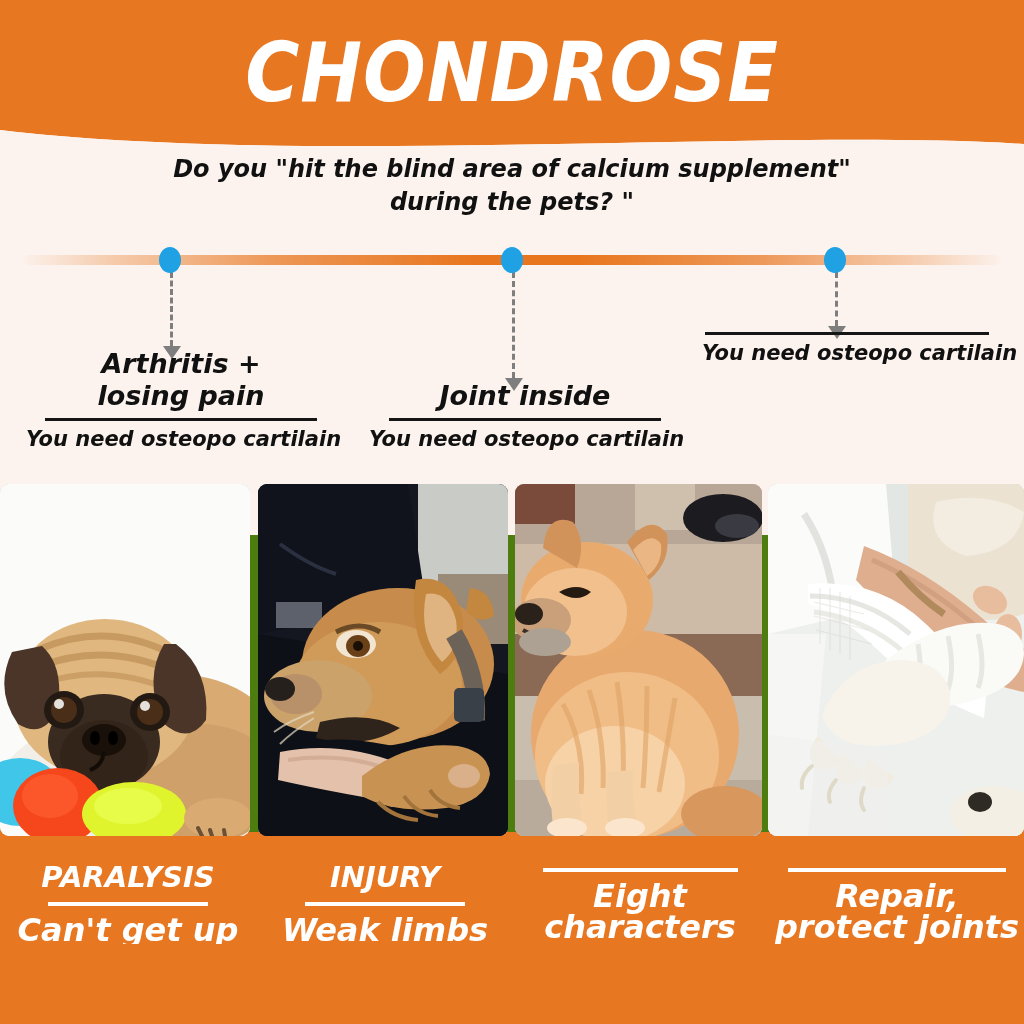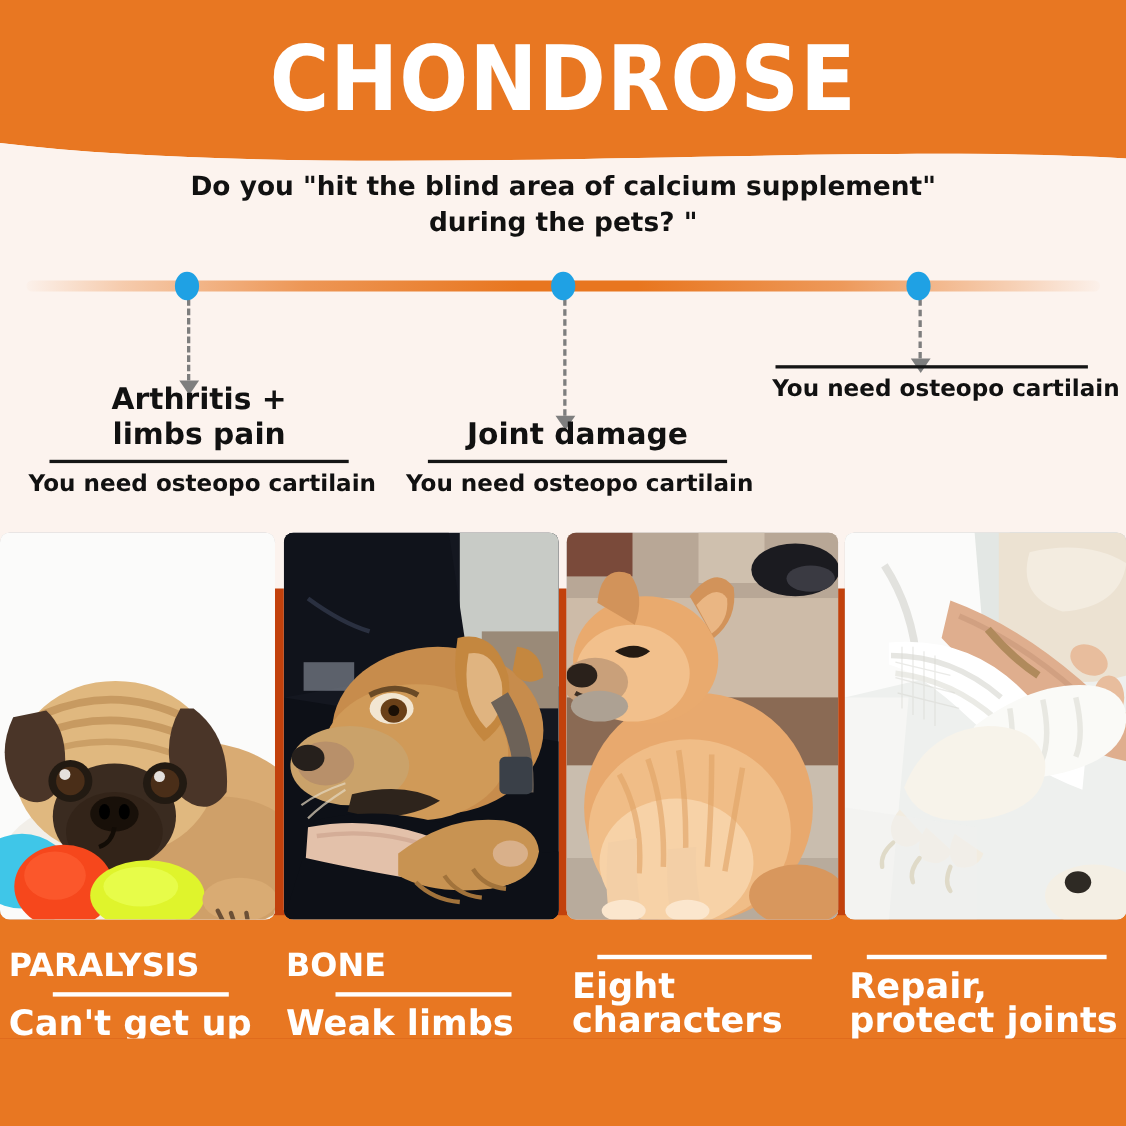--- a/index.html
+++ b/index.html
@@ -10,22 +10,23 @@
     width: 1024px;
     height: 1024px;
     font-family: "Liberation Sans", sans-serif;
     background: #E87722;
     overflow: hidden;
   }
   #poster {
     position: relative;
     width: 1024px;
     height: 944px;
-    background: #c2410c;
+    background: #4d7c0f;
     overflow: hidden;
+    font-style: italic;
   }
 
   
   .header-band {
     position: absolute;
     left: 0; top: 0;
     width: 1024px;
     height: 150px;
     background: #E87722;
     z-index: 2;
@@ -184,21 +185,21 @@
     position: absolute;
     top: 628px;
     width: 26px;
     height: 230px;
     background: #E87722;
     z-index: 2;
   }
   .cap {
     position: absolute;
     z-index: 6;
-    text-align: left;
+    text-align: center;
   }
   .cap .cap-title {
     color: #FFFFFF;
     font-size: 29px;
     line-height: 34px;
     font-weight: bold;
     font-family: "DejaVu Sans", sans-serif;
     white-space: nowrap;
   }
   .cap .cap-rule {
@@ -250,27 +251,27 @@
     <div class="stem" style="height:106px;"></div>
     <div class="arrow" style="top:106px;"></div>
   </div>
   <div class="tl-conn" style="left:835px; top:272px; width:3px; height:68px;">
     <div class="stem" style="height:54px;"></div>
     <div class="arrow" style="top:54px;"></div>
   </div>
 
   <div class="callout" style="left:26px; top:348px; width:310px;">
     <div class="c-title">Arthritis +
-limbs pain</div>
+losing pain</div>
     <div class="c-rule" style="width:272px; margin-left:auto; margin-right:auto;"></div>
     <div class="c-sub">You need osteopo cartilain</div>
   </div>
 
   <div class="callout" style="left:369px; top:380px; width:312px;">
-    <div class="c-title">Joint damage</div>
+    <div class="c-title">Joint inside</div>
     <div class="c-rule" style="width:272px; margin-left:auto; margin-right:auto;"></div>
     <div class="c-sub">You need osteopo cartilain</div>
   </div>
 
   <div class="callout" style="left:702px; top:326px; width:290px;">
     <div class="c-rule" style="width:284px; margin-left:auto; margin-right:auto;"></div>
     <div class="c-sub">You need osteopo cartilain</div>
   </div>
 
   <div class="side-band" style="left:0px;"></div>
@@ -469,21 +470,21 @@
 
   <div class="footer-band"></div>
 
   <div class="cap" style="left:8px; top:860px; width:240px;">
     <div class="cap-title">PARALYSIS</div>
     <div class="cap-rule" style="width:160px;"></div>
     <div class="cap-sub">Can't get up</div>
   </div>
 
   <div class="cap" style="left:260px; top:860px; width:250px;">
-    <div class="cap-title">BONE</div>
+    <div class="cap-title">INJURY</div>
     <div class="cap-rule" style="width:160px;"></div>
     <div class="cap-sub">Weak limbs</div>
   </div>
 
   <div class="cap" style="left:520px; top:860px; width:240px;">
     <div class="cap-rule" style="width:195px;"></div>
     <div class="cap-sub">Eight characters
 inside and outside
 the leg</div>
   </div>

